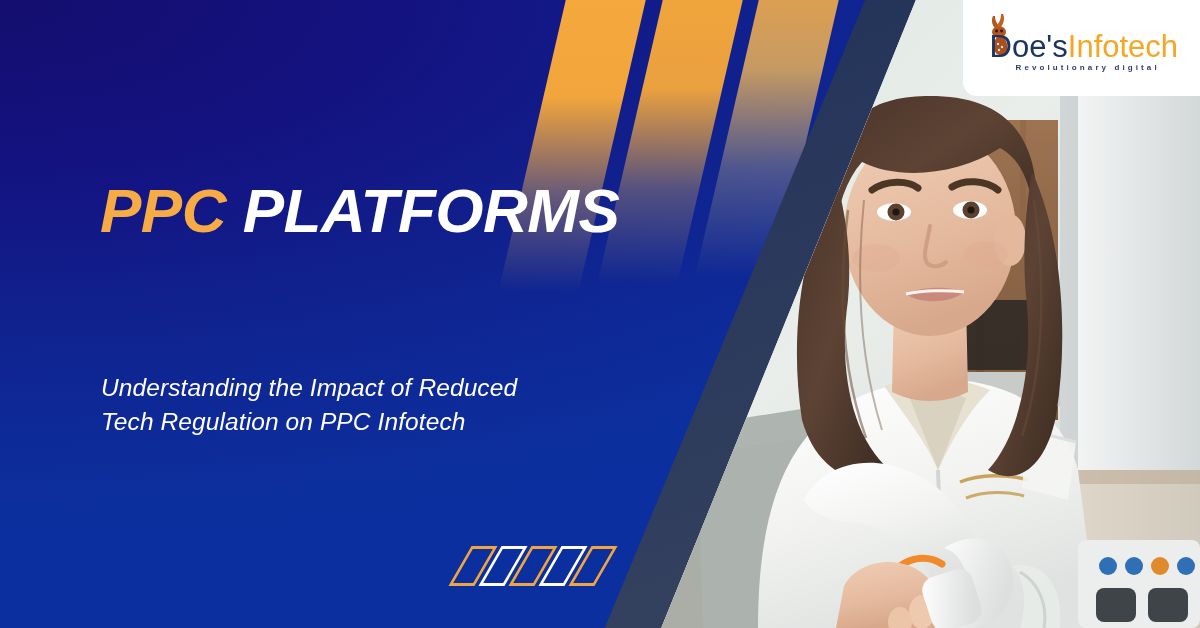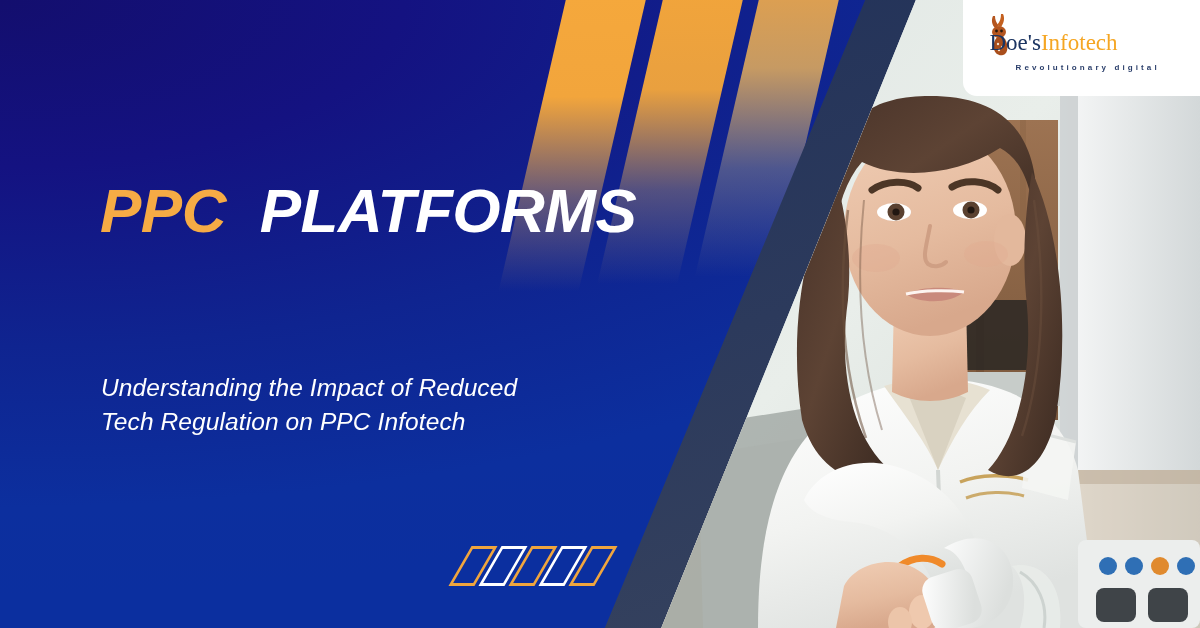--- a/index.html
+++ b/index.html
@@ -50,21 +50,21 @@
   .photo svg { display:block; width:592px; height:628px; }
 
   
   .title {
     position:absolute; left:100px; top:178px;
     font-size:62px; font-weight:bold; font-style:italic;
     letter-spacing:-0.5px; line-height:1.05;
     white-space:nowrap;
   }
   .title .accent { color:#f6ab45; }
-  .title .plain  { color:#ffffff;margin-left:17px; }
+  .title .plain  { color:#ffffff; }
 
   
   .subtitle {
     position:absolute; left:101px; top:371px;
     width:430px;
     font-size:24.5px; font-style:italic; font-weight:400;
     line-height:1.38; color:#ffffff;
     letter-spacing:0.1px;
   }
 
@@ -88,22 +88,22 @@
   .logo-badge {
     position:absolute; top:0; right:0;
     width:237px; height:96px;
     background:#ffffff;
     border-bottom-left-radius:14px;
     display:flex; align-items:center; justify-content:center;
   }
   .logo-inner { position:relative; width:200px; height:62px; }
   .logo-wordmark {
     position:absolute; left:8px; top:14px;
-    font-family:Liberation Serif, serif;
-    font-size:23px; line-height:1; white-space:nowrap;
+    font-family:Liberation Sans, sans-serif;
+    font-size:31px; line-height:1; white-space:nowrap;
   }
   .logo-wordmark .lw-dark { color:#1b3461; font-weight:400; }
   .logo-wordmark .lw-orange { color:#f5a623; font-weight:400; }
   .logo-tagline {
     position:absolute; left:24px; top:46px;
     font-size:8px; color:#2b3f6b; font-weight:bold;
     letter-spacing:3.1px; white-space:nowrap;padding-left:10px;
   }
   .logo-deer { position:absolute; left:4px; top:-4px; width:38px; height:44px; }
 </style>

